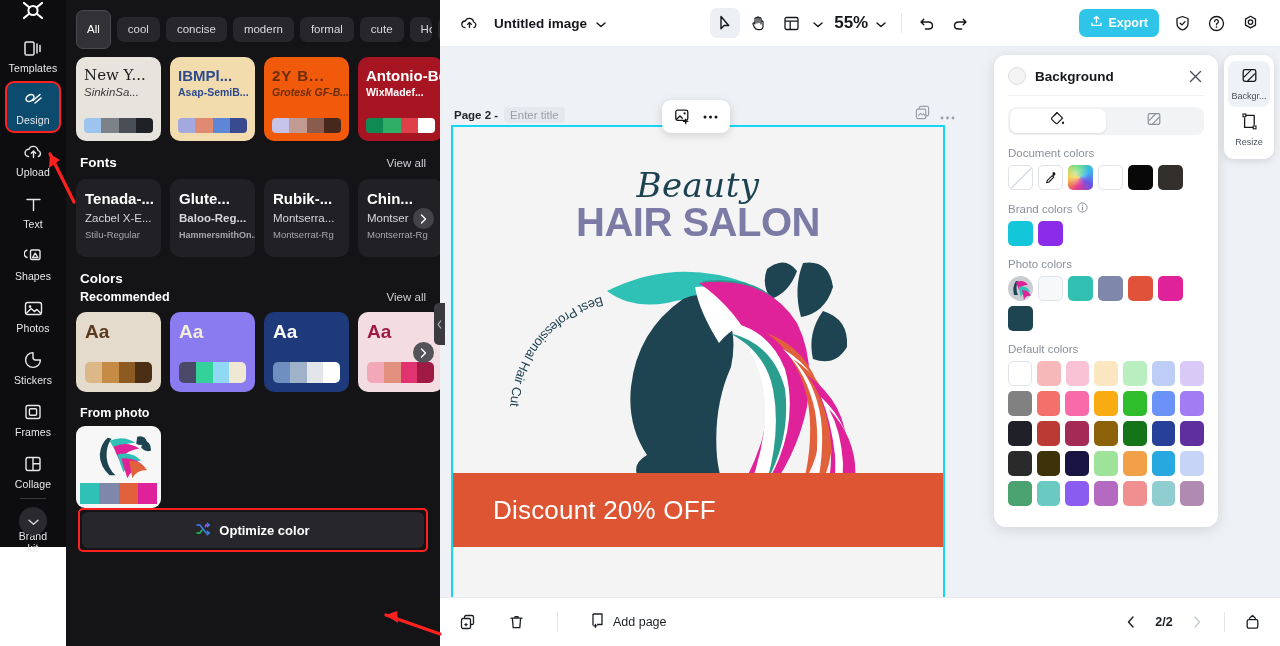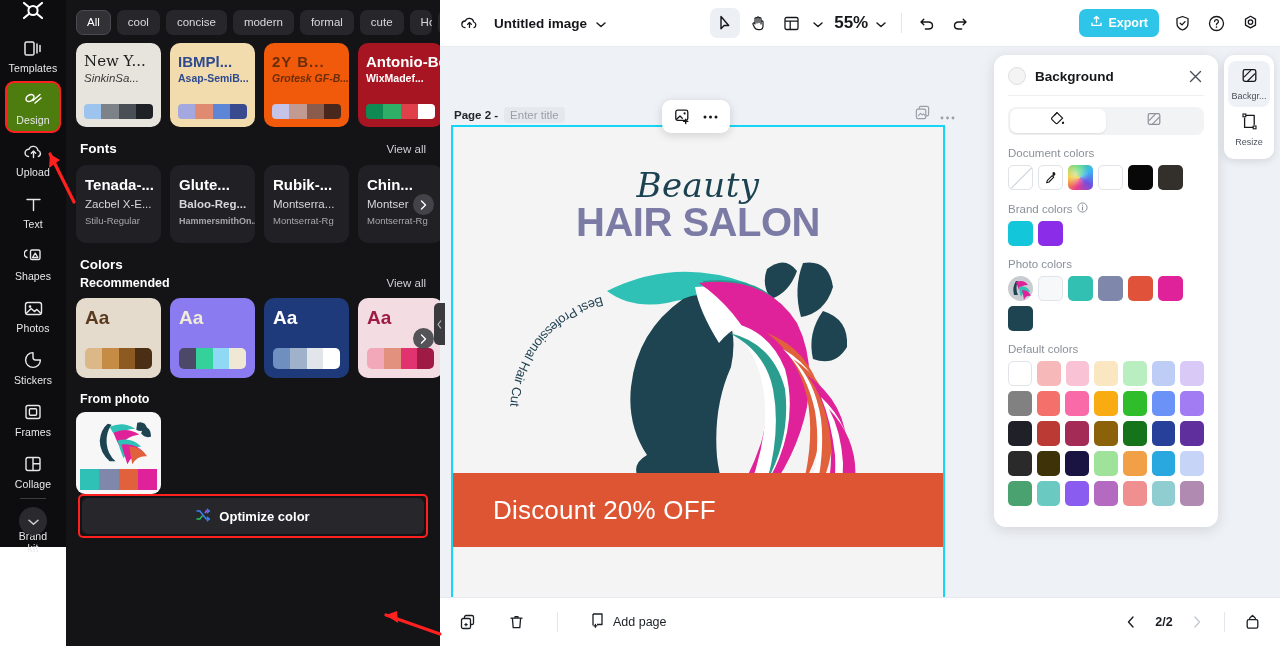--- a/index.html
+++ b/index.html
@@ -19,40 +19,40 @@
   }
   .rail-logo { width: 66px; height: 46px; display:flex; align-items:center; justify-content:center; }
   .rail-sep { width: 26px; height: 1px; background: #3a3a3f; margin: 2px 0 6px; }
   .rail-item {
     width: 54px; border-radius: 10px; padding: 7px 0 6px;
     display: flex; flex-direction: column; align-items: center; gap: 3px;
     cursor: pointer; margin-bottom: 2px; position: relative;
   }
   .rail-item .ri-ico { width: 22px; height: 22px; display:flex; align-items:center; justify-content:center; }
   .rail-item .ri-lb { color: #e8e8ea; font-size: 10.5px; line-height: 12px; text-align: center; letter-spacing: .1px; }
-  .rail-item.active { background: #4d7c0f; }
+  .rail-item.active { background: #0c4a6e; }
   .rail-item.sel-outline { outline: 2px solid #ff2020; outline-offset: -1px; border-radius: 8px; }
   .rail-chev {
     position: absolute; bottom: 12px; left: 50%; transform: translateX(-50%);
     width: 28px; height: 28px; border-radius: 50%; background: #2a2a2e;
     display: flex; align-items: center; justify-content: center; cursor: pointer;
   }
   .rail-bottom-sep { position:absolute; bottom: 48px; left: 20px; width: 26px; height:1px; background:#3a3a3f;}
 
   
   .panel {
     width: 374px; flex: 0 0 374px; height: 646px; background: #141416;
     position: relative; overflow: hidden;
   }
   .chips { display: flex; gap: 6px; padding: 10px 0 8px 10px; align-items: center; }
   .chip {
     background: #27272b; color: #d9d9dd; font-size: 11.5px; border-radius: 7px;
     padding: 6px 11px; white-space: nowrap; cursor: pointer; line-height: 13px;
   }
-  .chip.active { background: #313136; color: #fff; border: 1px solid #4a4a50; padding: 5px 10px; }
+  .chip.active { background: #313136; color: #fff; border: 1px solid #4a4a50; padding: 12px 10px; }
   .chip.clipped { max-width: 34px; overflow: hidden; }
   .chip-more {
     background: #27272b; border-radius: 7px; width: 26px; height: 25px;
     display: flex; align-items: center; justify-content: center; cursor: pointer; flex: 0 0 26px;
   }
 
   .tpl-row { display: flex; gap: 9px; padding: 0 0 0 10px; }
   .tpl-card {
     width: 85px; height: 84px; border-radius: 10px; flex: 0 0 85px;
     padding: 9px 8px 8px; display: flex; flex-direction: column; justify-content: flex-start;

